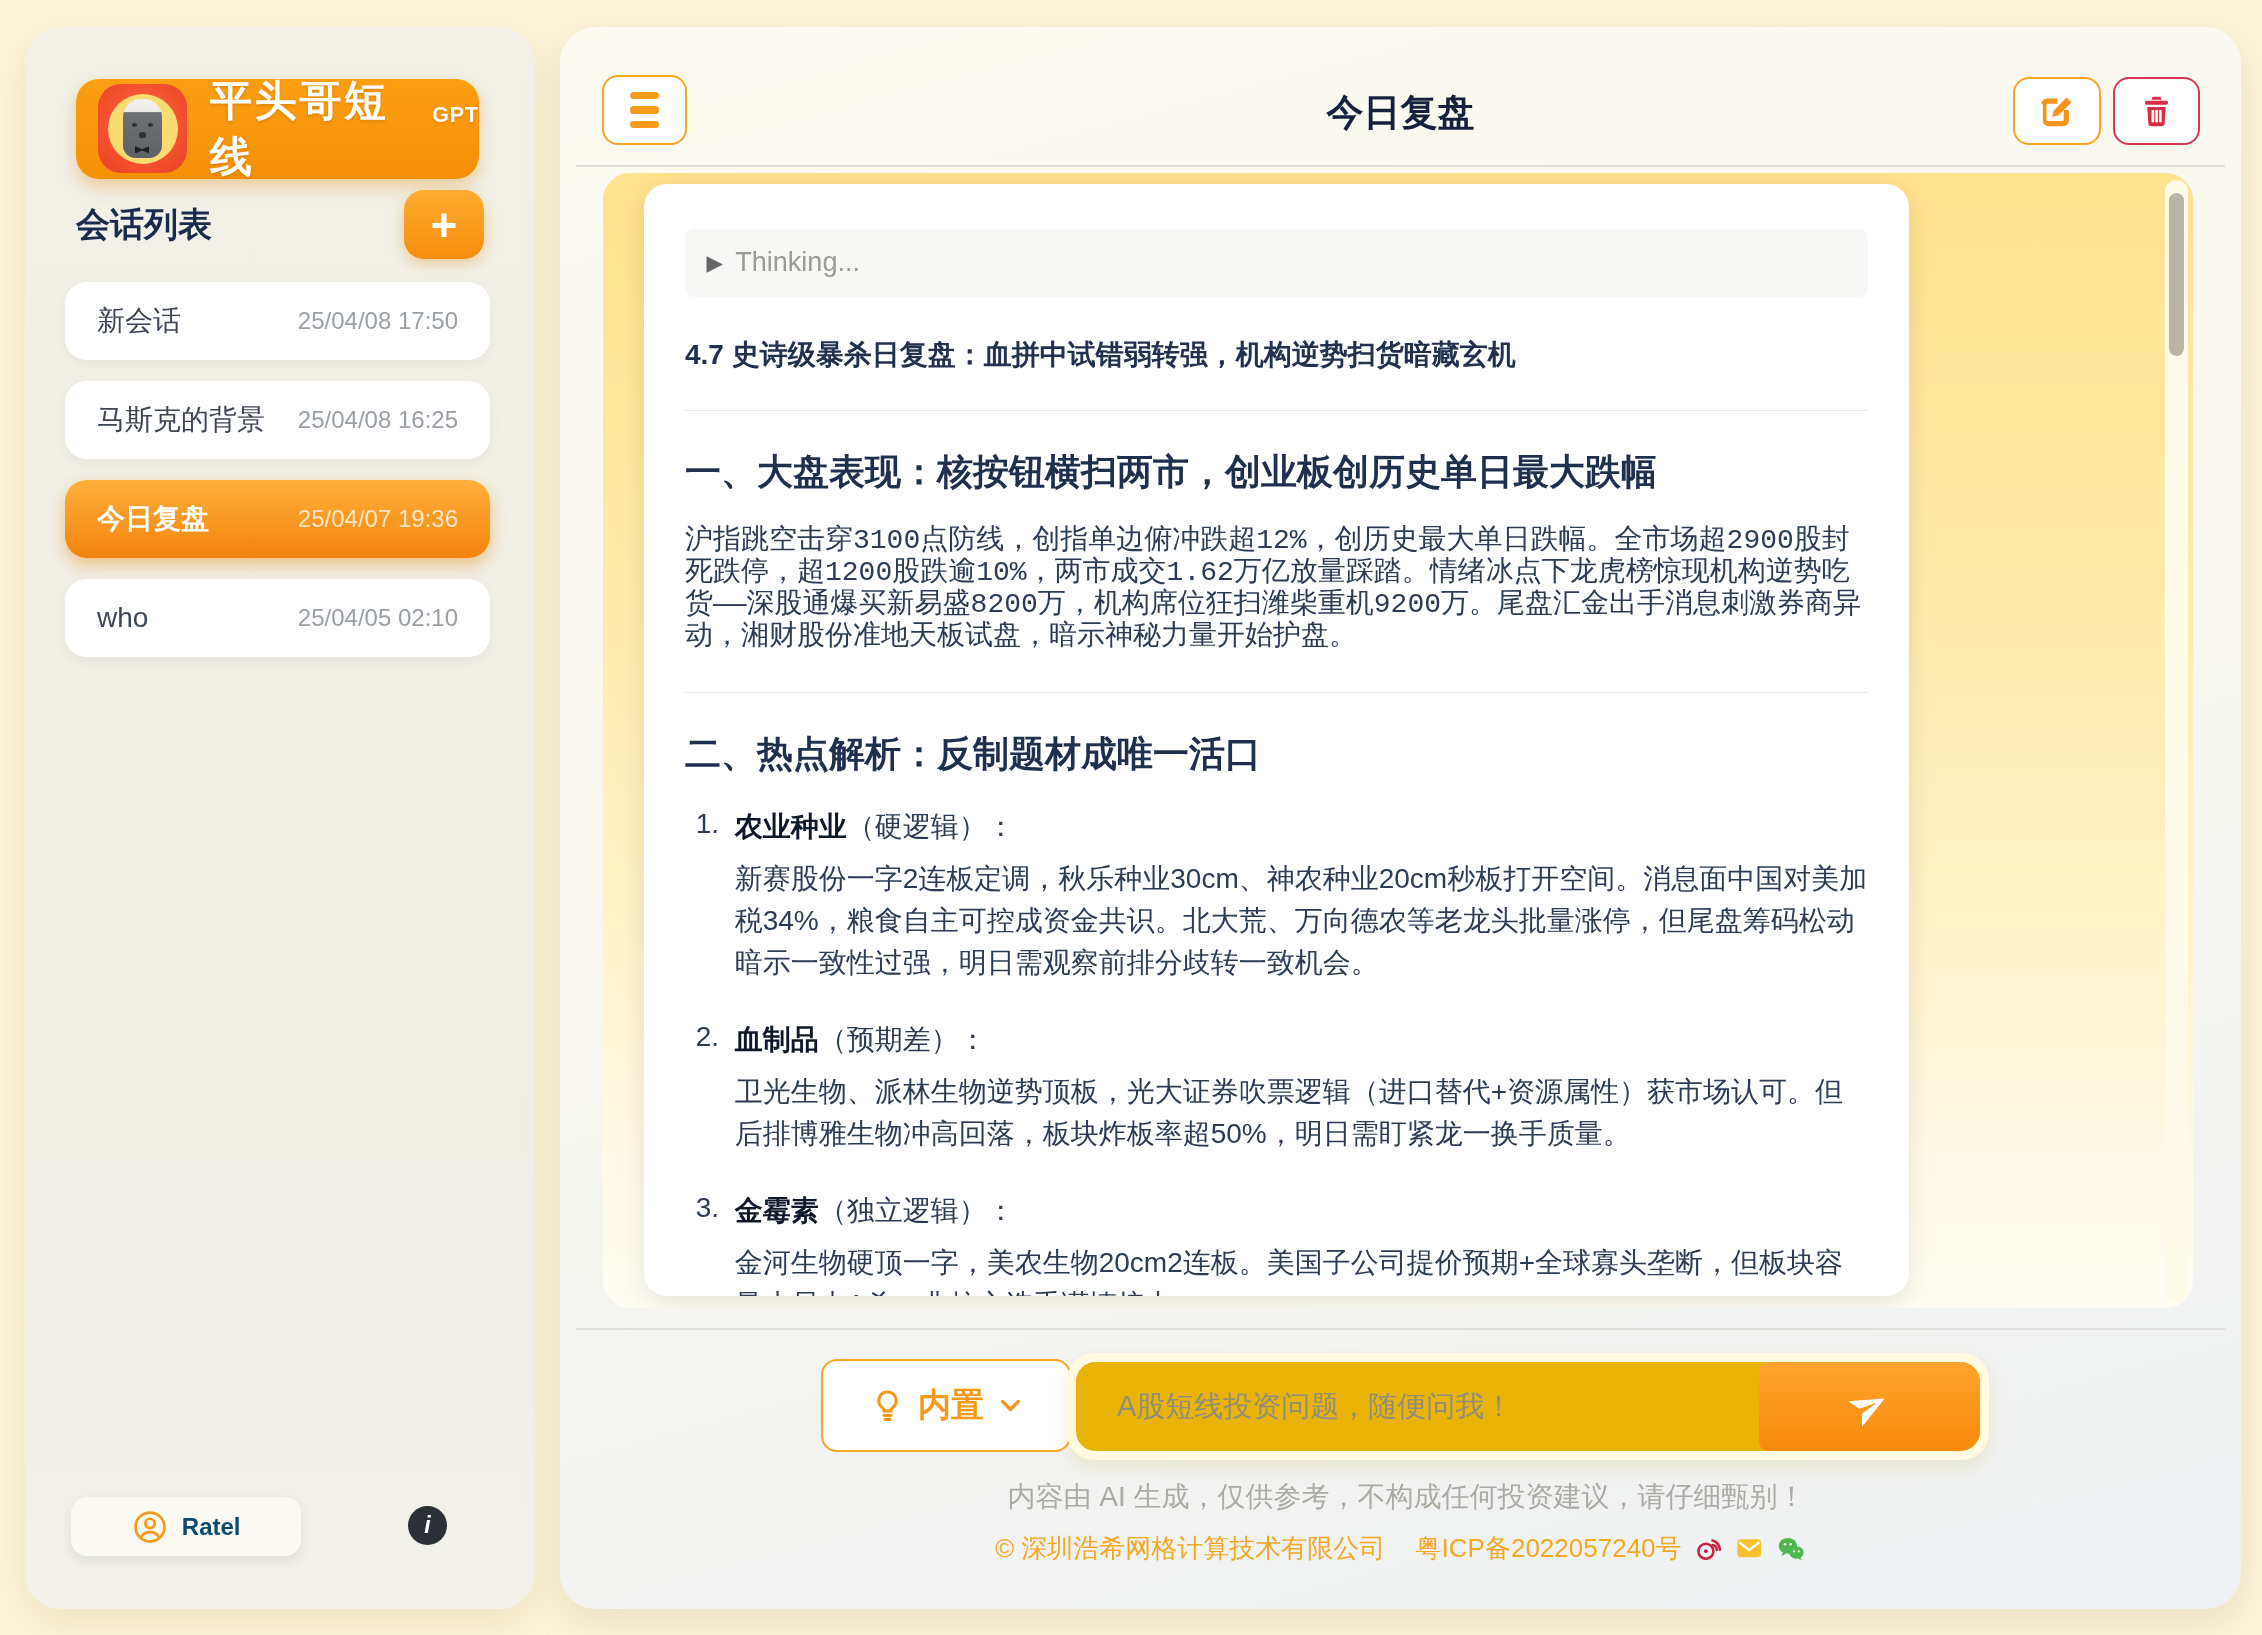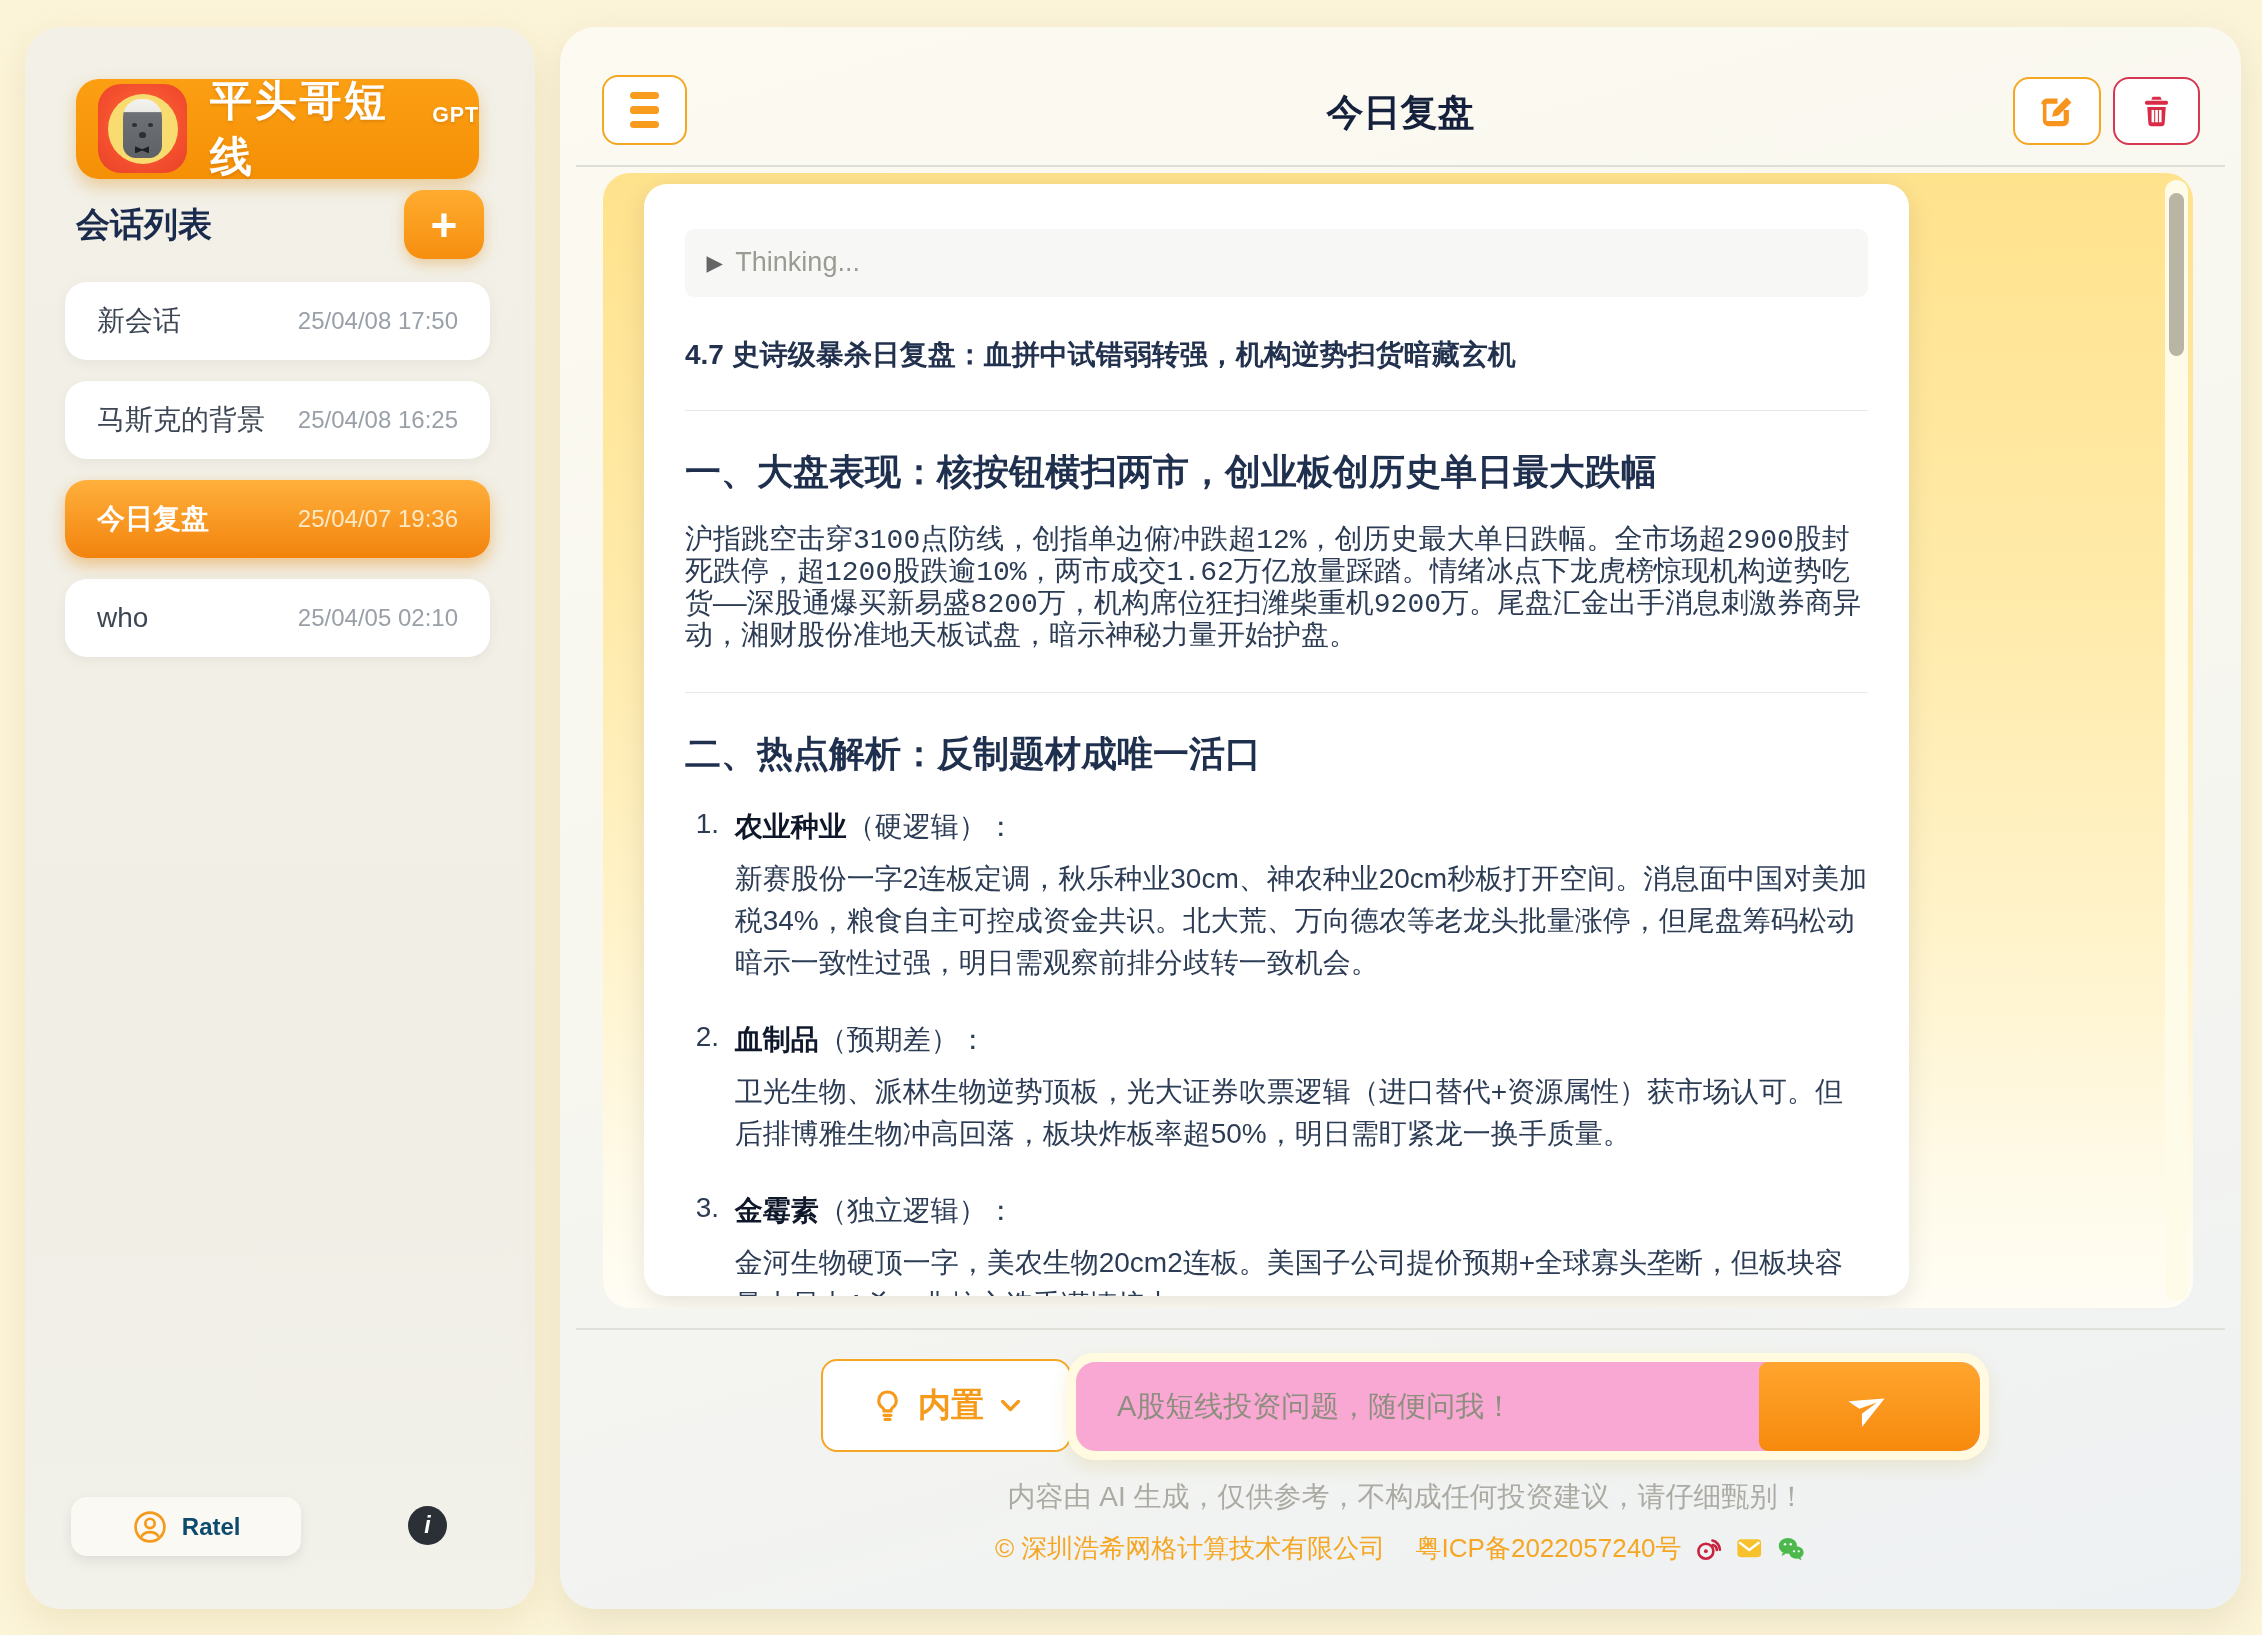--- a/index.html
+++ b/index.html
@@ -146,21 +146,21 @@
     display:flex; align-items:center; justify-content:center; gap:12.5px; cursor:pointer;margin-left:20px;
   }
   .mode-btn .m-label { font-size:33px; font-weight:bold; color:#F59A1B; }
   .input-wrap {
     position:absolute; left:507px; top:1326px; width:922px; height:107px;
     background:#FFFAE0; border-radius:27px; padding:9px;
     box-shadow:0 7.1px 18px rgba(200,170,60,.18);
   }
   .input-inner {
     position:relative; width:100%; height:100%;
-    background:#f9a8d4; border-radius:19.6px; overflow:hidden;
+    background:#eab308; border-radius:19.6px; overflow:hidden;
   }
   .chat-input {
     width:100%; height:100%; border:none; outline:none; background:transparent;
     padding:0 250px 0 41px; font-size:29px; color:#55554A;
     font-family:"Liberation Sans", sans-serif;
   }
   .chat-input::placeholder { color:#8E8E7E; opacity:1; }
   .send-btn {
     position:absolute; right:0; top:0; bottom:0; width:221px;
     background:linear-gradient(180deg,#FFA52E,#F78A0D);

